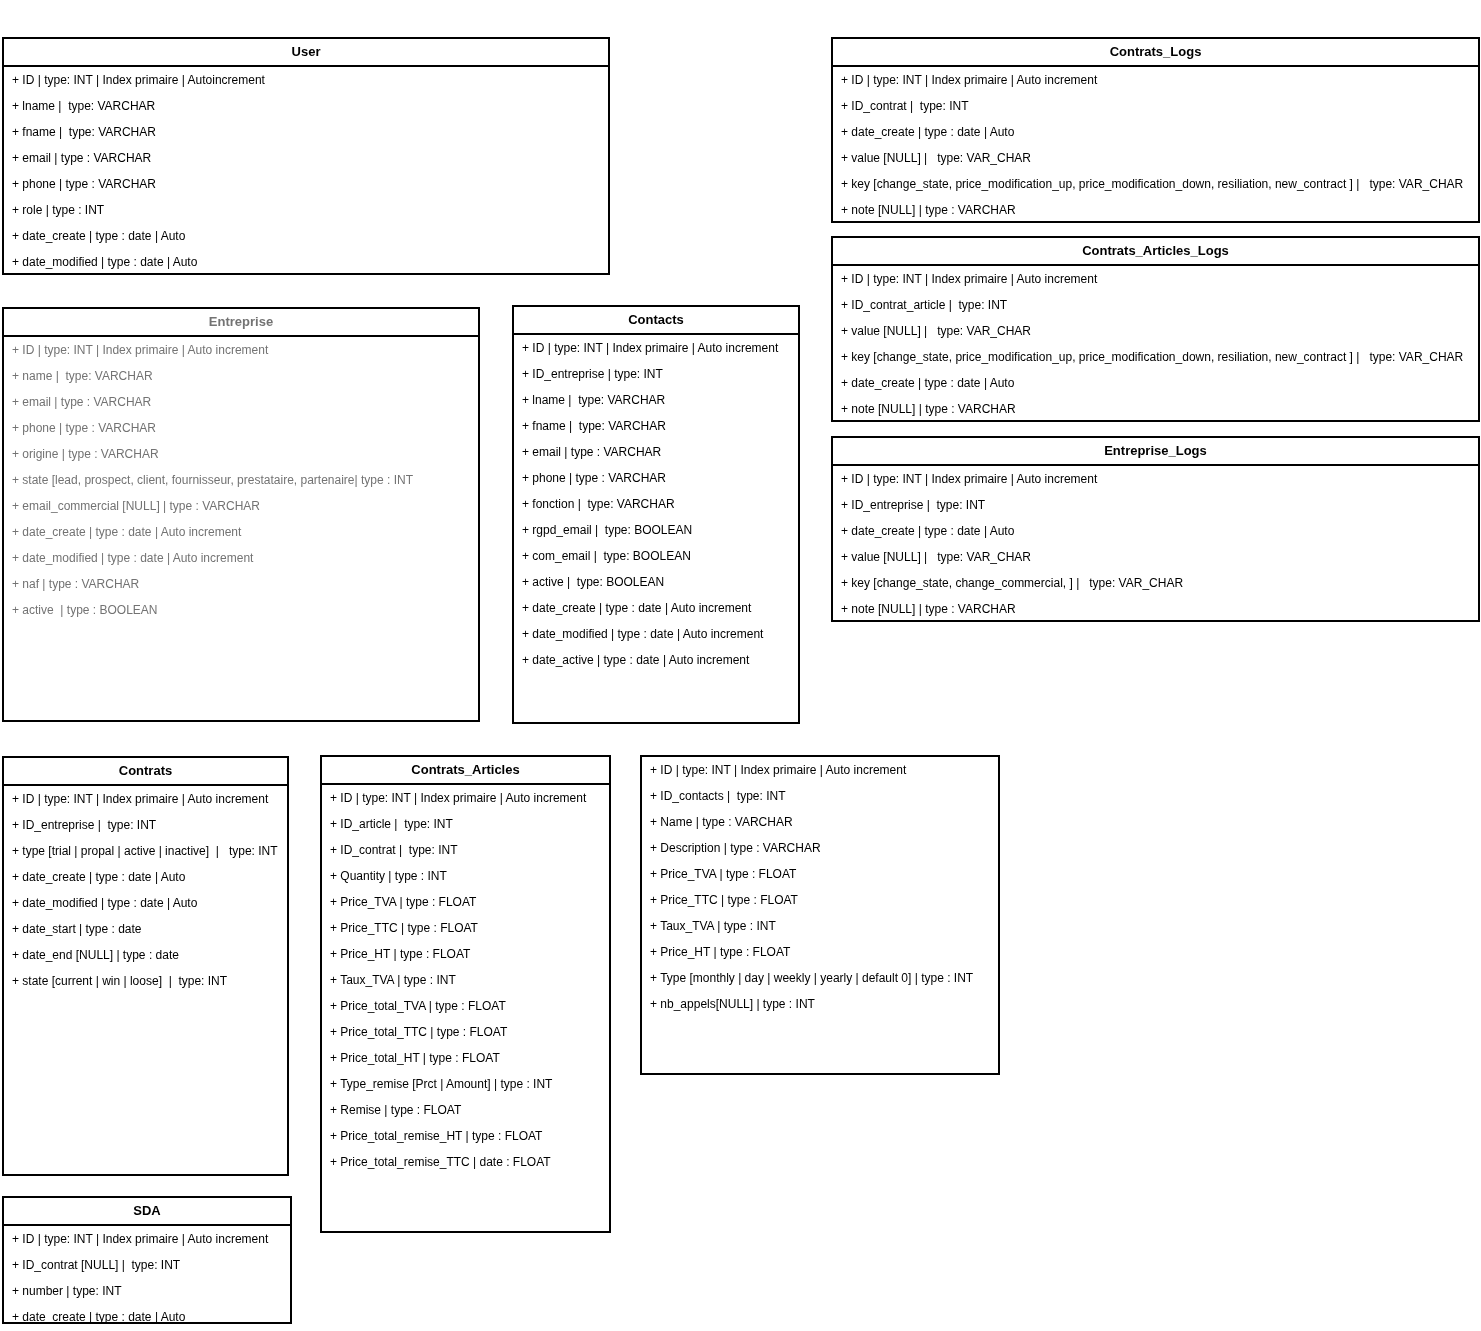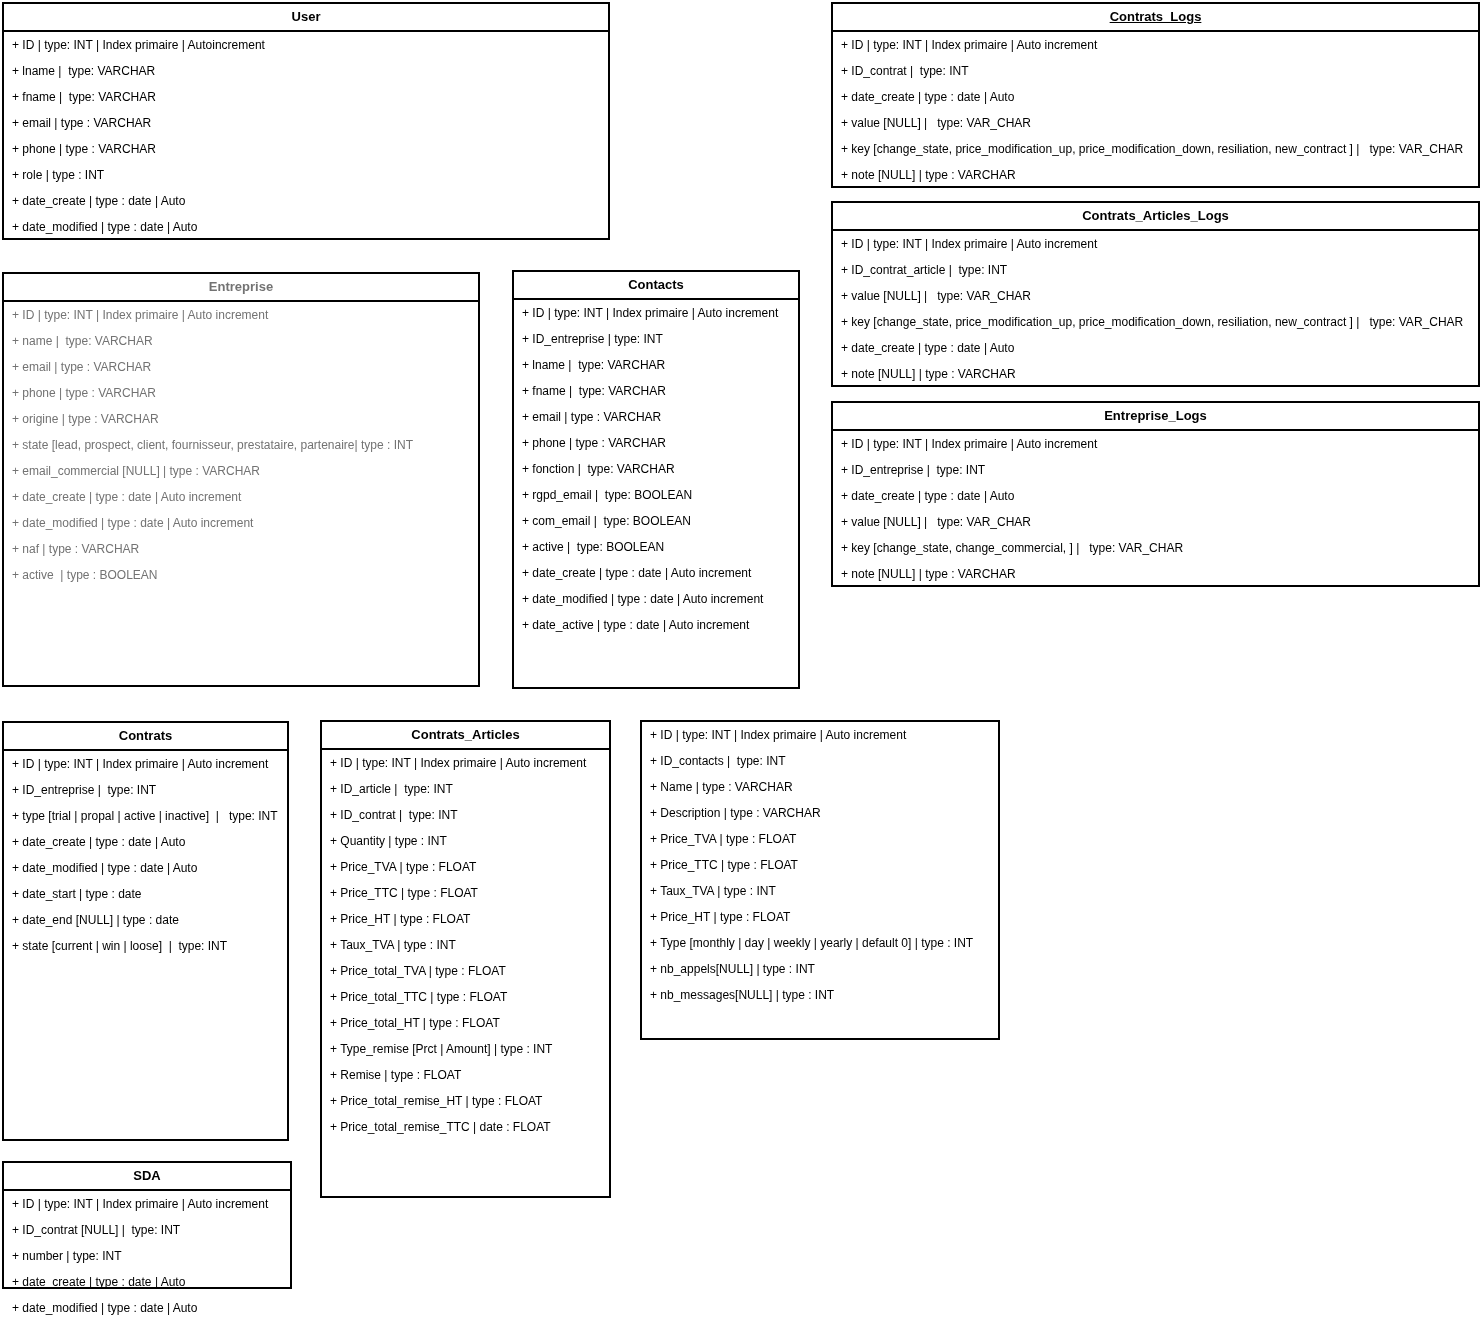--- a/index.html
+++ b/index.html
@@ -10,20 +10,21 @@
     background: #ffffff;
     font-family: "Liberation Sans", sans-serif;
     color: #000000;
     overflow: hidden;
   }
   .entity {
     position: absolute;
     box-sizing: border-box;
     border: 2px solid #ec4899;
     background: #ffffff;
+    margin-top: 35px;
   }
   .entity-title {
     height: 26px;
     line-height: 26px;
     border-bottom: 2px solid #000000;
     text-align: center;
     font-weight: bold;
     font-size: 13px;
     white-space: pre;
     overflow: hidden;
@@ -49,21 +50,21 @@
         <div class="field-row">+ lname |  type: VARCHAR</div>
         <div class="field-row">+ fname |  type: VARCHAR</div>
         <div class="field-row">+ email | type : VARCHAR</div>
         <div class="field-row">+ phone | type : VARCHAR</div>
         <div class="field-row">+ role | type : INT</div>
         <div class="field-row">+ date_create | type : date | Auto</div>
         <div class="field-row">+ date_modified | type : date | Auto</div>
       </div>
     </div>
     <div class="entity" style="left: 831px; top: 2px; width: 649px; height: 186px; border-color: rgb(0, 0, 0); background: rgb(255, 255, 255); color: rgb(0, 0, 0);">
-      <div class="entity-title" style="border-bottom-color: rgb(0, 0, 0); text-decoration: underline;">Contrats_Logs</div>
+      <div class="entity-title" style="border-bottom-color: rgb(0, 0, 0);">Contrats_Logs</div>
       <div class="entity-fields">
         <div class="field-row">+ ID | type: INT | Index primaire | Auto increment</div>
         <div class="field-row">+ ID_contrat |  type: INT</div>
         <div class="field-row">+ date_create | type : date | Auto</div>
         <div class="field-row">+ value [NULL] |   type: VAR_CHAR</div>
         <div class="field-row">+ key [change_state, price_modification_up, price_modification_down, resiliation, new_contract ] |   type: VAR_CHAR</div>
         <div class="field-row">+ note [NULL] | type : VARCHAR</div>
       </div>
     </div>
     <div class="entity" style="left: 831px; top: 201px; width: 649px; height: 186px; border-color: rgb(0, 0, 0); background: rgb(255, 255, 255); color: rgb(0, 0, 0);">
@@ -160,21 +161,20 @@
         <div class="field-row">+ ID | type: INT | Index primaire | Auto increment</div>
         <div class="field-row">+ ID_contacts |  type: INT</div>
         <div class="field-row">+ Name | type : VARCHAR</div>
         <div class="field-row">+ Description | type : VARCHAR</div>
         <div class="field-row">+ Price_TVA | type : FLOAT</div>
         <div class="field-row">+ Price_TTC | type : FLOAT</div>
         <div class="field-row">+ Taux_TVA | type : INT</div>
         <div class="field-row">+ Price_HT | type : FLOAT</div>
         <div class="field-row">+ Type [monthly | day | weekly | yearly | default 0] | type : INT</div>
         <div class="field-row">+ nb_appels[NULL] | type : INT</div>
-        <div class="field-row">+ nb_messages[NULL] | type : INT</div>
       </div>
     </div>
     <div class="entity" style="left: 2px; top: 1161px; width: 290px; height: 128px; border-color: rgb(0, 0, 0); background: rgb(255, 255, 255); color: rgb(0, 0, 0);">
       <div class="entity-title" style="border-bottom-color: rgb(0, 0, 0);">SDA</div>
       <div class="entity-fields">
         <div class="field-row">+ ID | type: INT | Index primaire | Auto increment</div>
         <div class="field-row">+ ID_contrat [NULL] |  type: INT</div>
         <div class="field-row">+ number | type: INT</div>
         <div class="field-row">+ date_create | type : date | Auto</div>
         <div class="field-row">+ date_modified | type : date | Auto</div>

